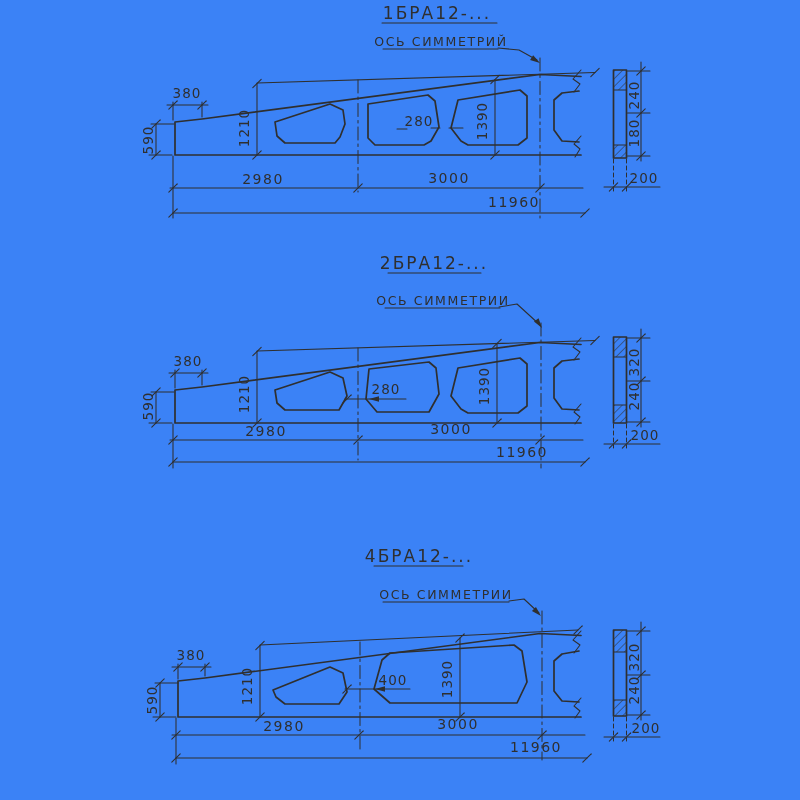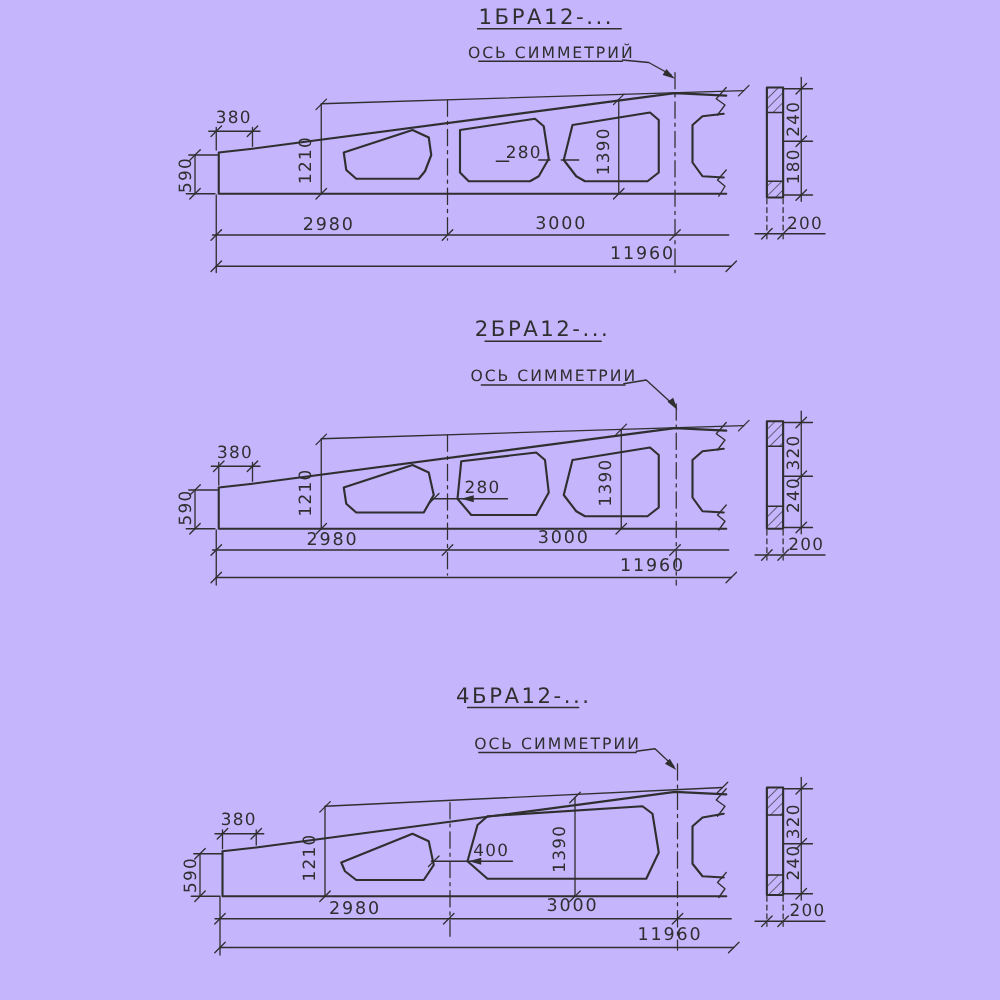--- a/index.html
+++ b/index.html
@@ -1,16 +1,16 @@
 <!DOCTYPE html>
 <html style="--ink: #2f2f2f;"><head>
 <meta charset="utf-8">
 <style>
   html,body{margin:0;padding:0;background:#ffffff;}
-  .sheet{width:800px;height:800px;background:#c4b5fd;position:relative;overflow:hidden;}
+  .sheet{width:800px;height:800px;background:#3b82f6;position:relative;overflow:hidden;}
   svg{display:block;}
   svg text{fill:var(--ink,#2f2f2f);font-family:"DejaVu Sans",sans-serif;}
   .caps{text-transform:uppercase;}
   svg line,svg path,svg polyline,svg polygon,svg rect{stroke:var(--ink,#2f2f2f);fill:none;stroke-linecap:round;stroke-linejoin:round;}
   .w2{stroke-width:1.7;}
   .w1{stroke-width:1.05;}
   .dashdot{stroke-width:1;stroke-dasharray:13 4 2.5 4;}
   .dashed{stroke-width:1;stroke-dasharray:4 3;}
   .fillink{fill:var(--ink,#2f2f2f);stroke:none;}
   .hatchfill{fill:url(#hatch);stroke:none;}

